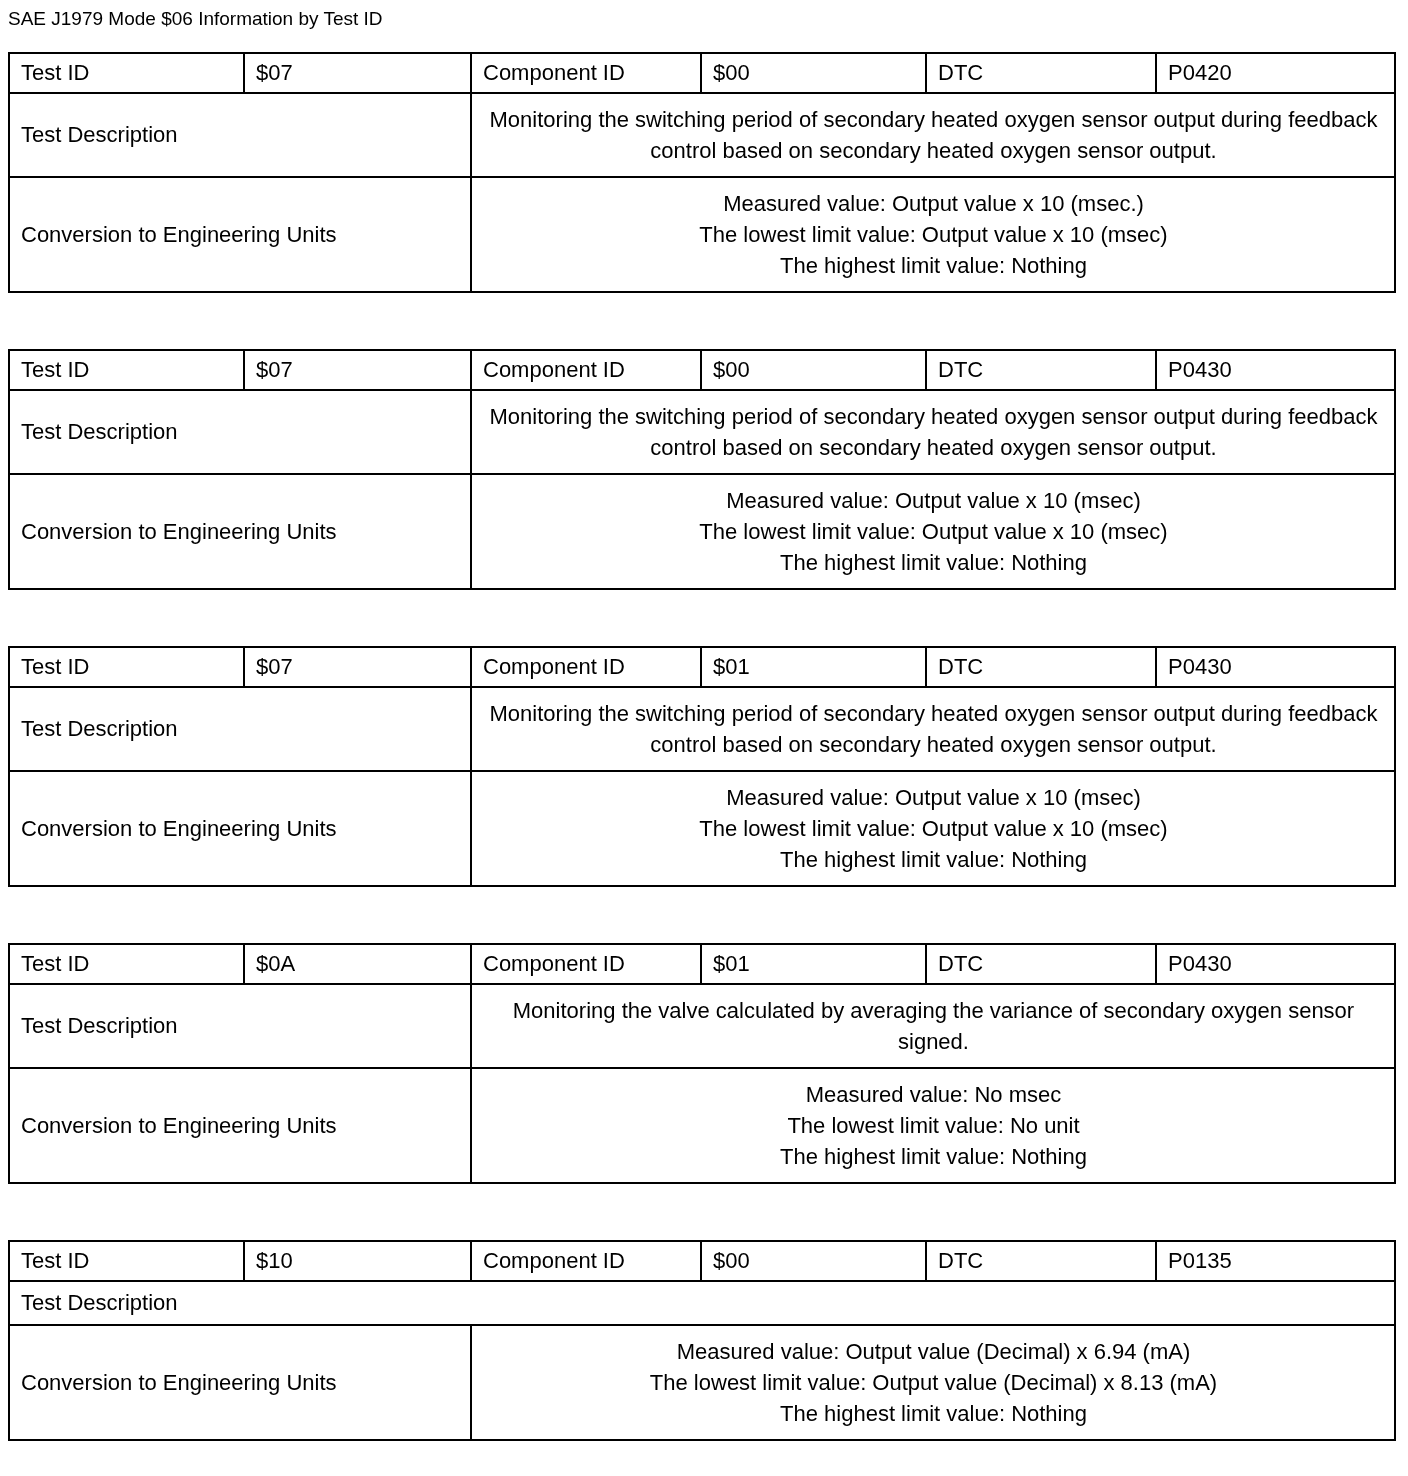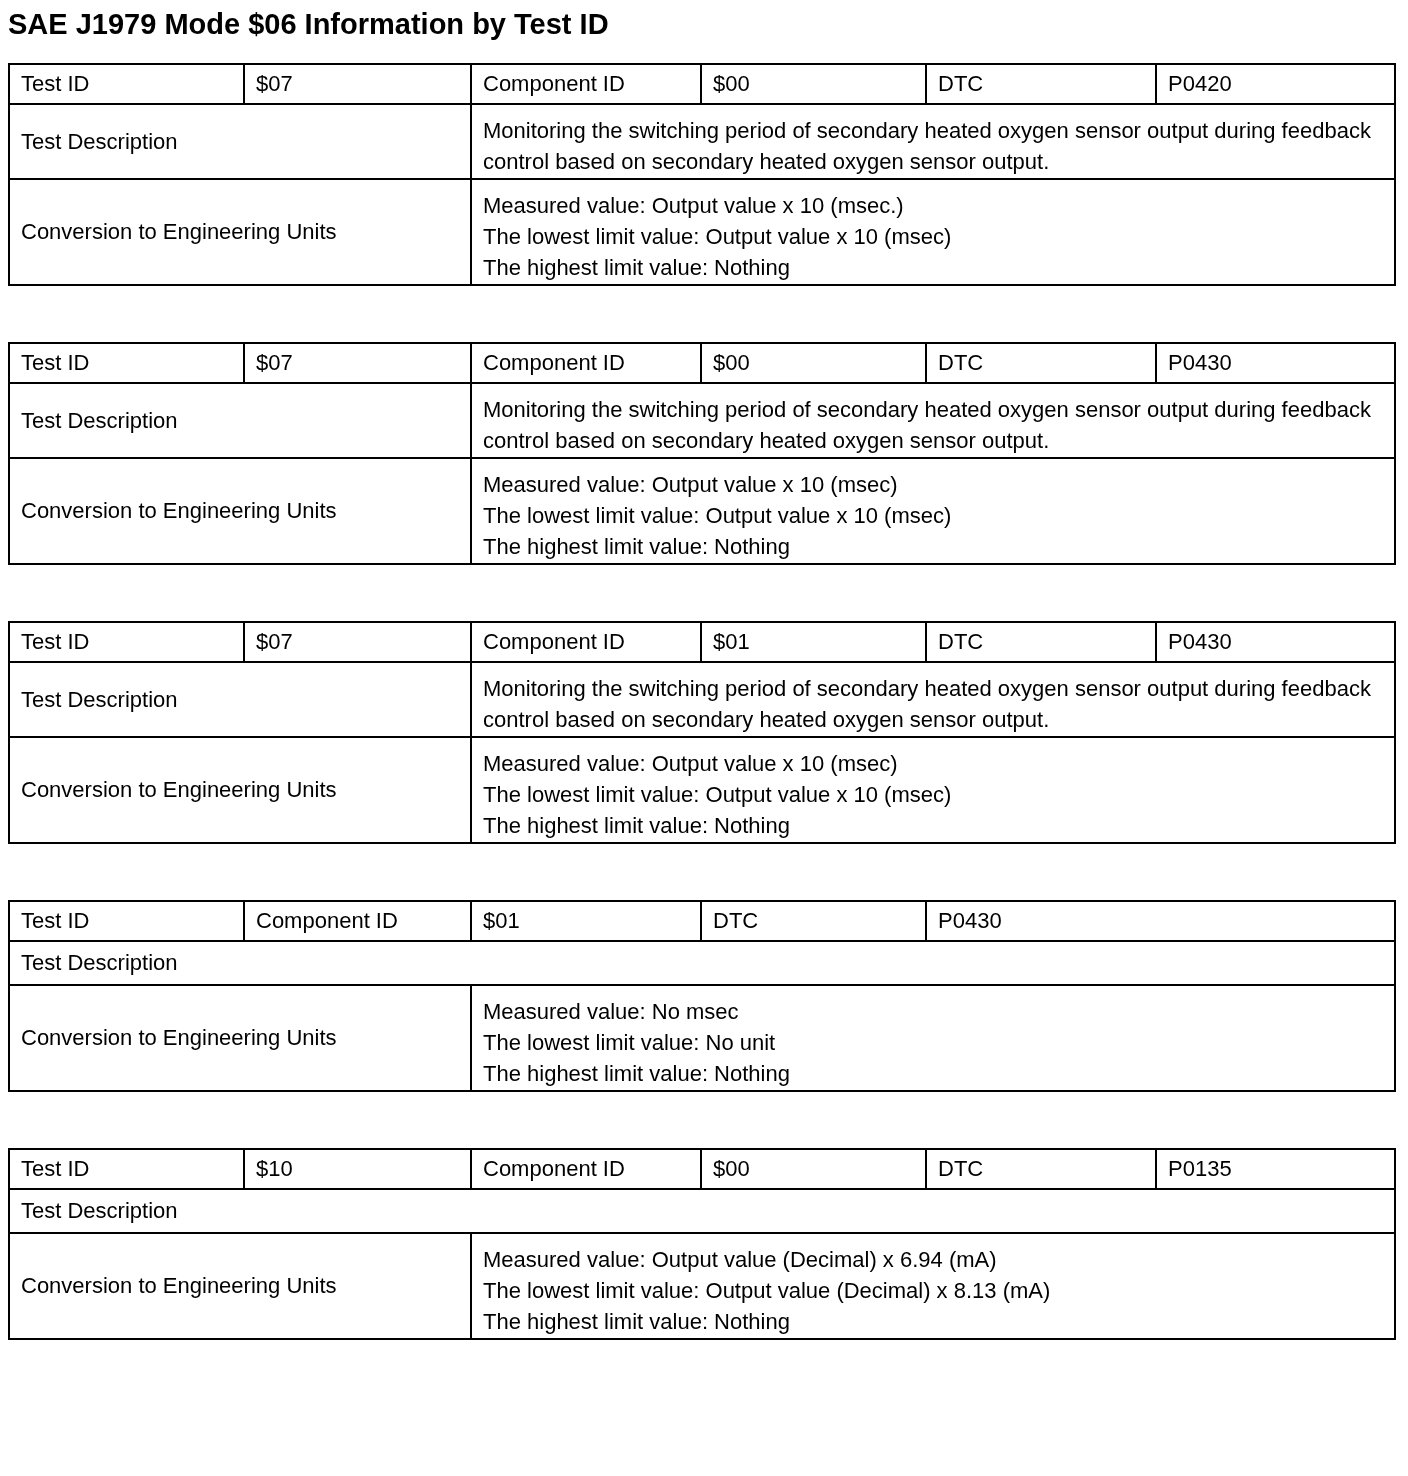--- a/index.html
+++ b/index.html
@@ -9,22 +9,22 @@
     background: #ffffff;
     font-family: "Liberation Sans", sans-serif;
     color: #000000;
   }
   .page {
     width: 1408px;
     min-height: 1476px;
     padding: 6px 12px 20px 8px;
   }
   .page-title {
-    font-size: 29px;
-    font-weight: bold;
+    font-size: 19px;
+    font-weight: normal;
     margin: 2px 0 22px 0;
     letter-spacing: 0px;
   }
   .tbl {
     width: 1388px;
     border: 2px solid #000000;
     margin-bottom: 56px;
   }
   .tbl:last-child { margin-bottom: 0; }
   .row {
@@ -47,22 +47,23 @@
     min-height: 38px;
     padding-top: 2px;
     padding-bottom: 2px;
   }
   .label-cell {
     display: flex;
     align-items: center;
   }
   .text-cell {
     padding-top: 10px;
-    padding-bottom: 1px;
+    padding-bottom: 10px;
     line-height: 31px;
+    text-align: center;
   }
 </style>
 </head>
 <body>
 
 <div class="page">
 
   <h1 class="page-title">SAE J1979 Mode $06 Information by Test ID</h1>
 
   <section class="tbl">
@@ -130,27 +131,29 @@
         <div>Measured value: Output value x 10 (msec)</div>
         <div>The lowest limit value: Output value x 10 (msec)</div>
         <div>The highest limit value: Nothing</div>
       </div>
     </div>
   </section>
 
   <section class="tbl">
     <div class="row row6 head">
       <div class="cell">Test ID</div>
+      <div class="cell">$0A</div>
       <div class="cell">Component ID</div>
       <div class="cell">$01</div>
       <div class="cell">DTC</div>
       <div class="cell">P0430</div>
     </div>
     <div class="row row2">
       <div class="cell label-cell">Test Description</div>
+      <div class="cell text-cell">Monitoring the valve calculated by averaging the variance of secondary oxygen sensor signed.</div>
     </div>
     <div class="row row2">
       <div class="cell label-cell">Conversion to Engineering Units</div>
       <div class="cell text-cell">
         <div>Measured value: No msec</div>
         <div>The lowest limit value: No unit</div>
         <div>The highest limit value: Nothing</div>
       </div>
     </div>
   </section>

